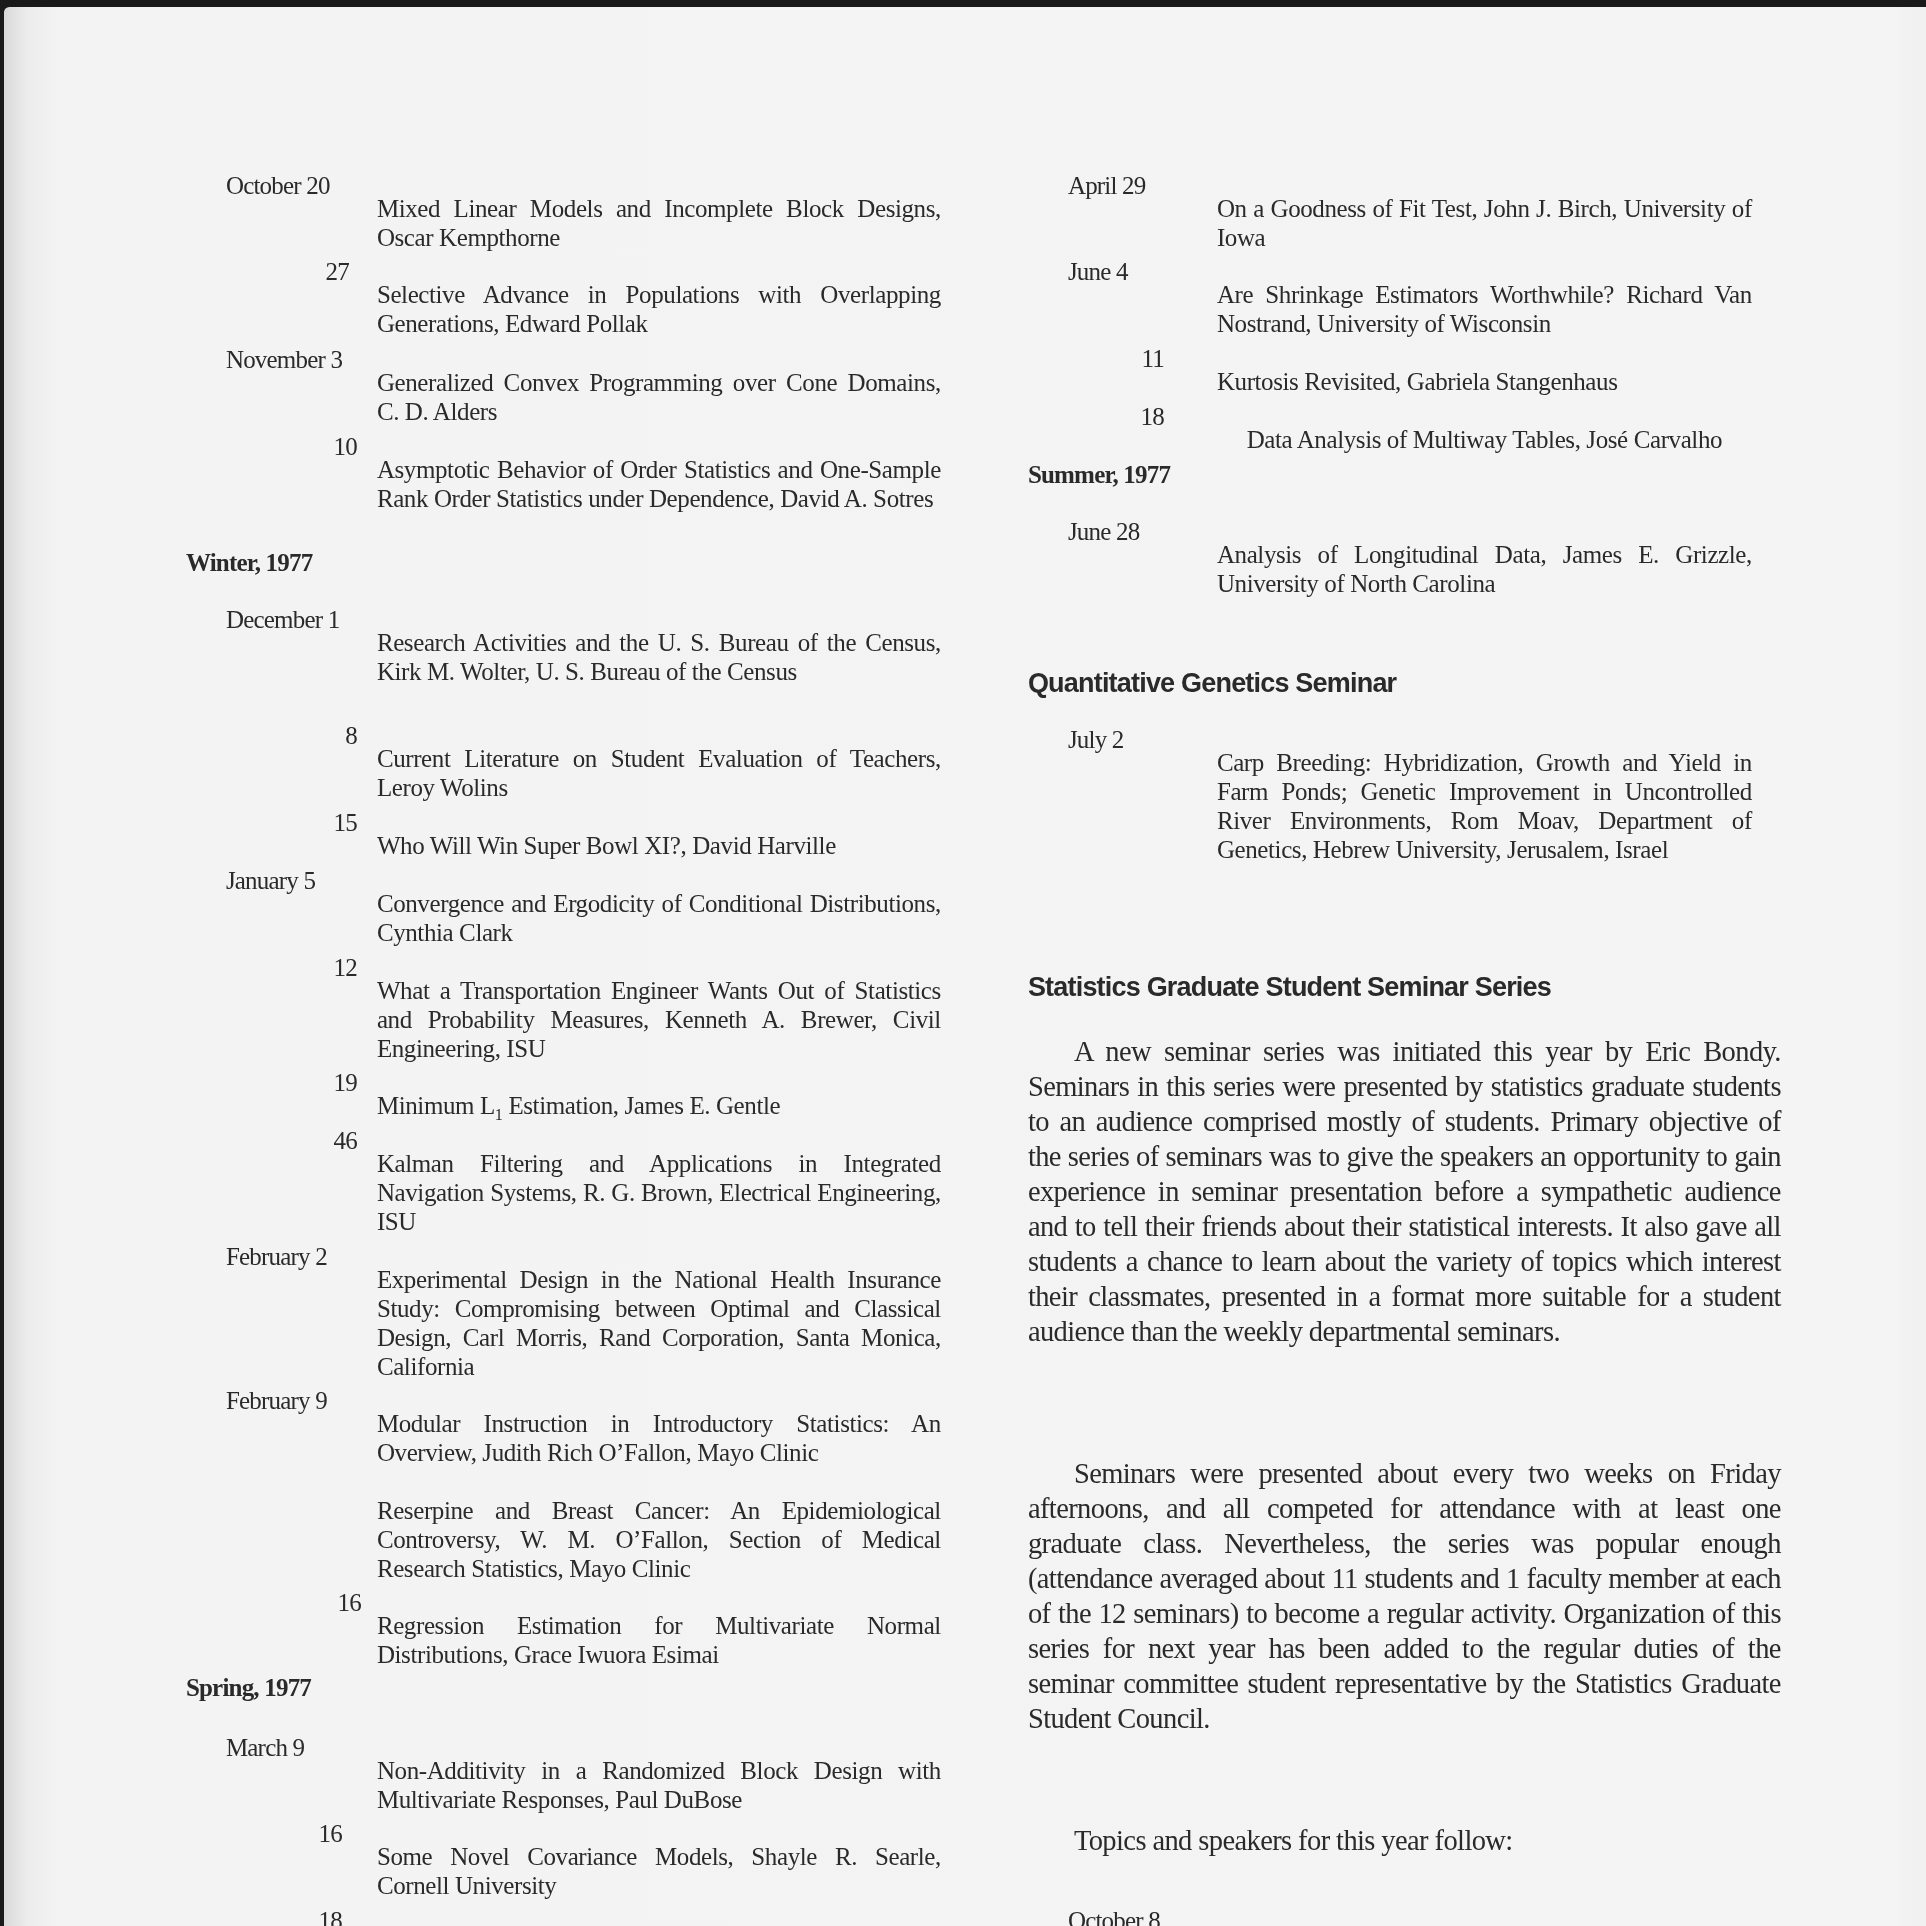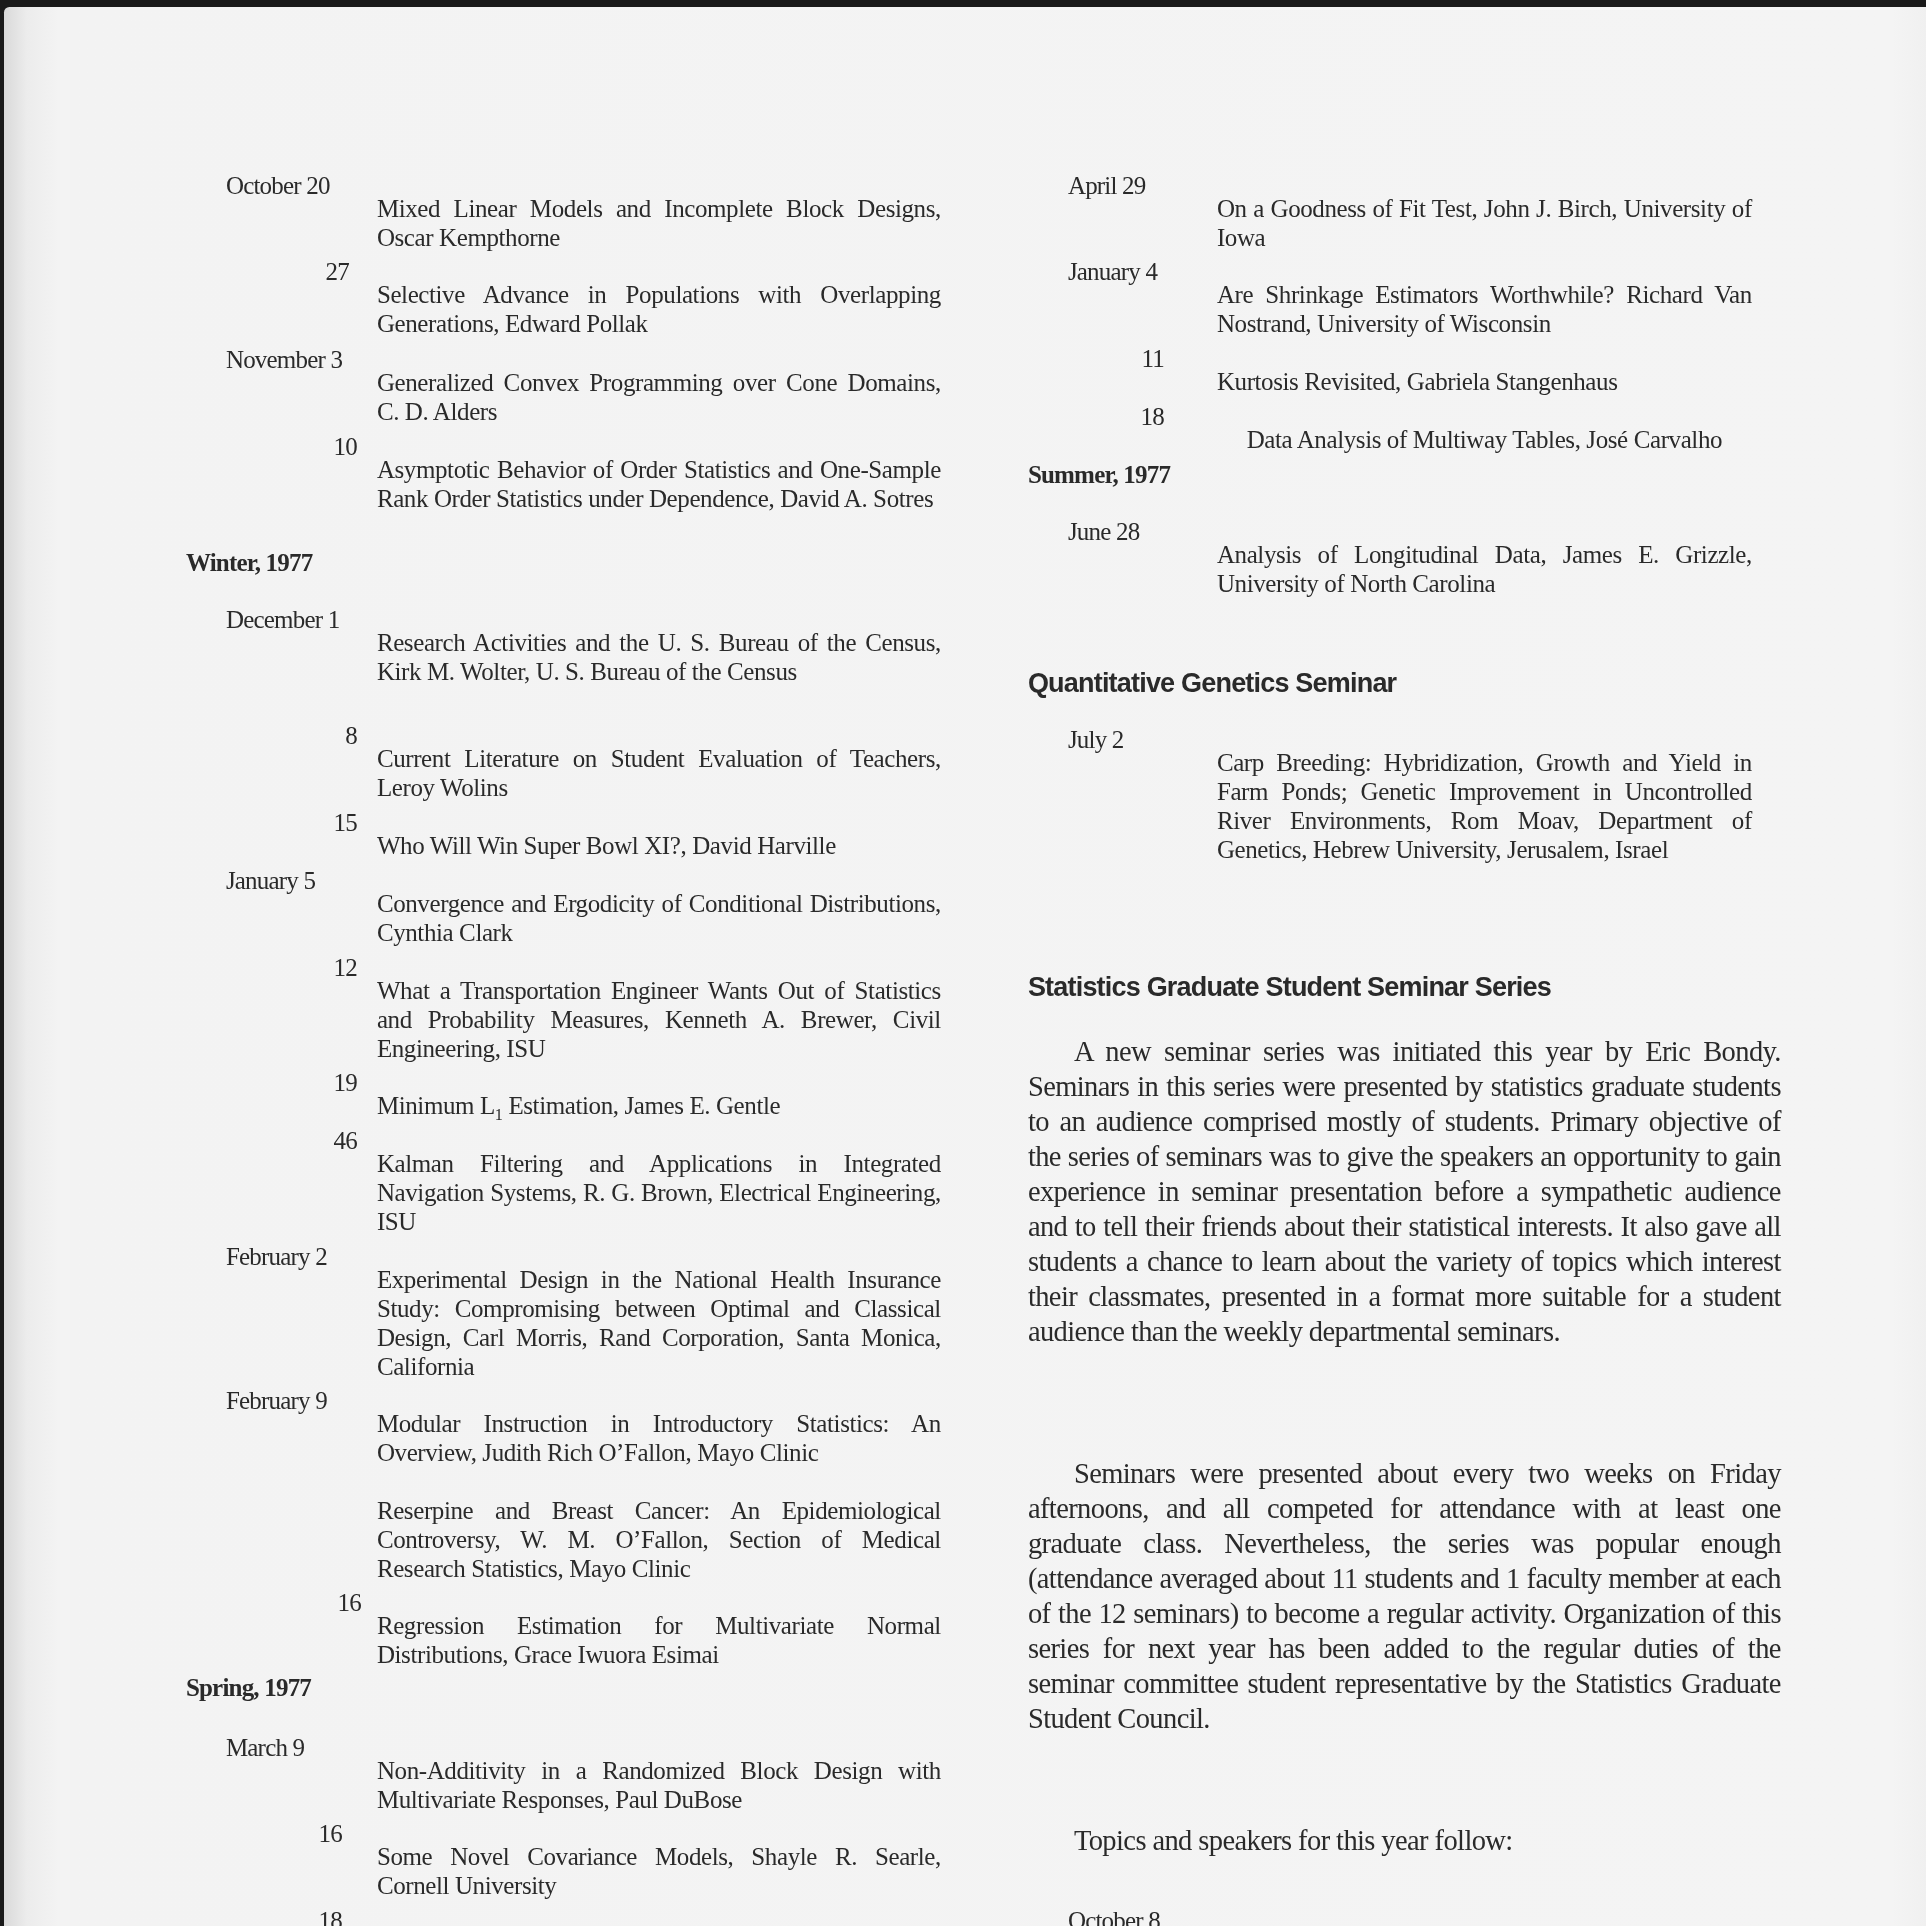--- a/index.html
+++ b/index.html
@@ -146,21 +146,21 @@
     </div>
   </div>
 
   <div class="col col-right">
 
     <div class="entry" style="top:164px">
       <div class="date">April 29</div>
       <div class="title" style="left:189px;width:535px">On a Goodness of Fit Test, John J. Birch, University of Iowa</div>
     </div>
     <div class="entry" style="top:250px">
-      <div class="date">January 4</div>
+      <div class="date">June 4</div>
       <div class="title" style="left:189px;width:535px">Are Shrinkage Estimators Worthwhile? Richard Van Nostrand, University of Wisconsin</div>
     </div>
     <div class="entry" style="top:337px">
       <div class="date day" style="width:96px">11</div>
       <div class="title" style="left:189px;width:535px;text-align:left">Kurtosis Revisited, Gabriela Stangenhaus</div>
     </div>
     <div class="entry" style="top:395px">
       <div class="date day" style="width:96px">18</div>
       <div class="title" style="left:189px;width:535px;text-align:center">Data Analysis of Multiway Tables, José Carvalho</div>
     </div>

